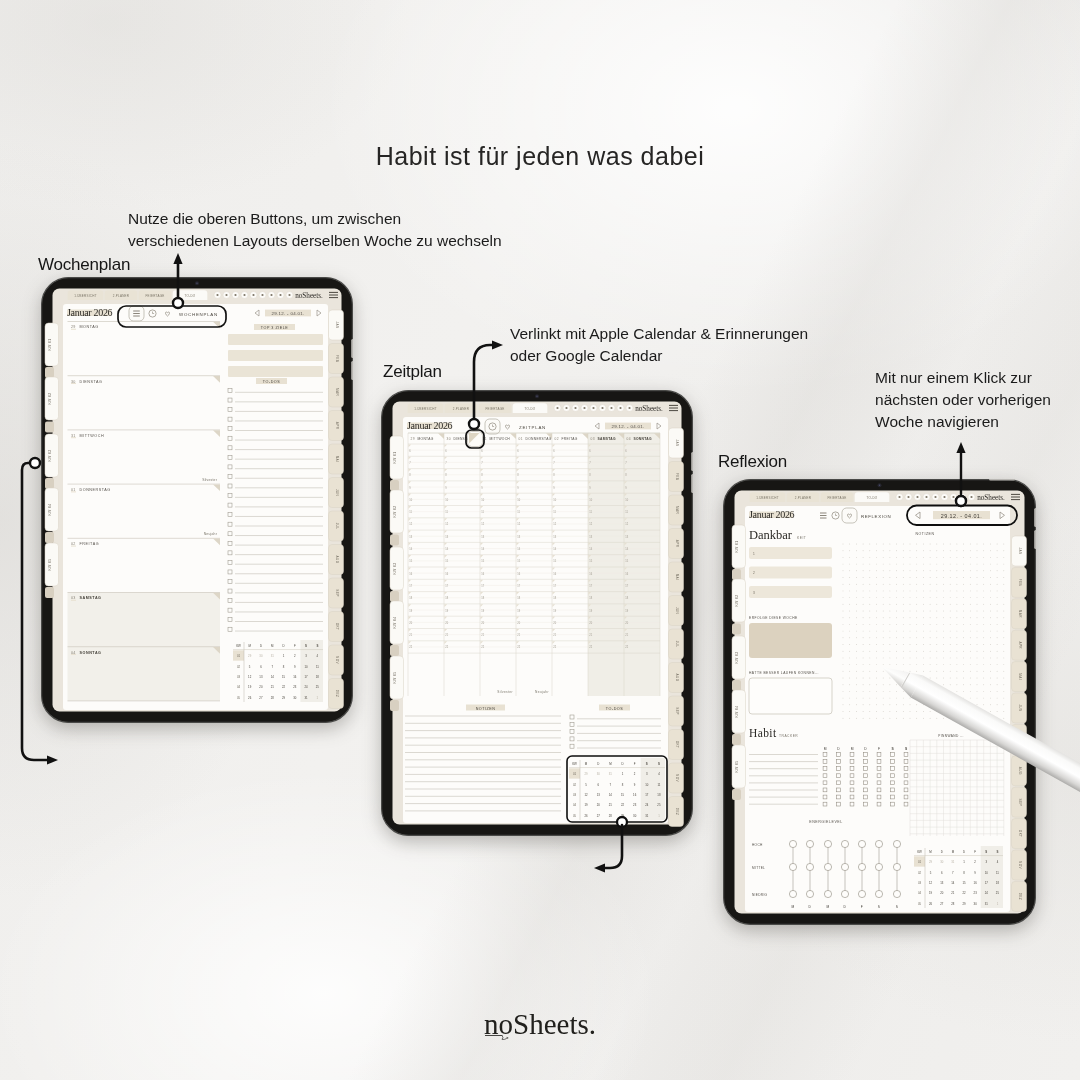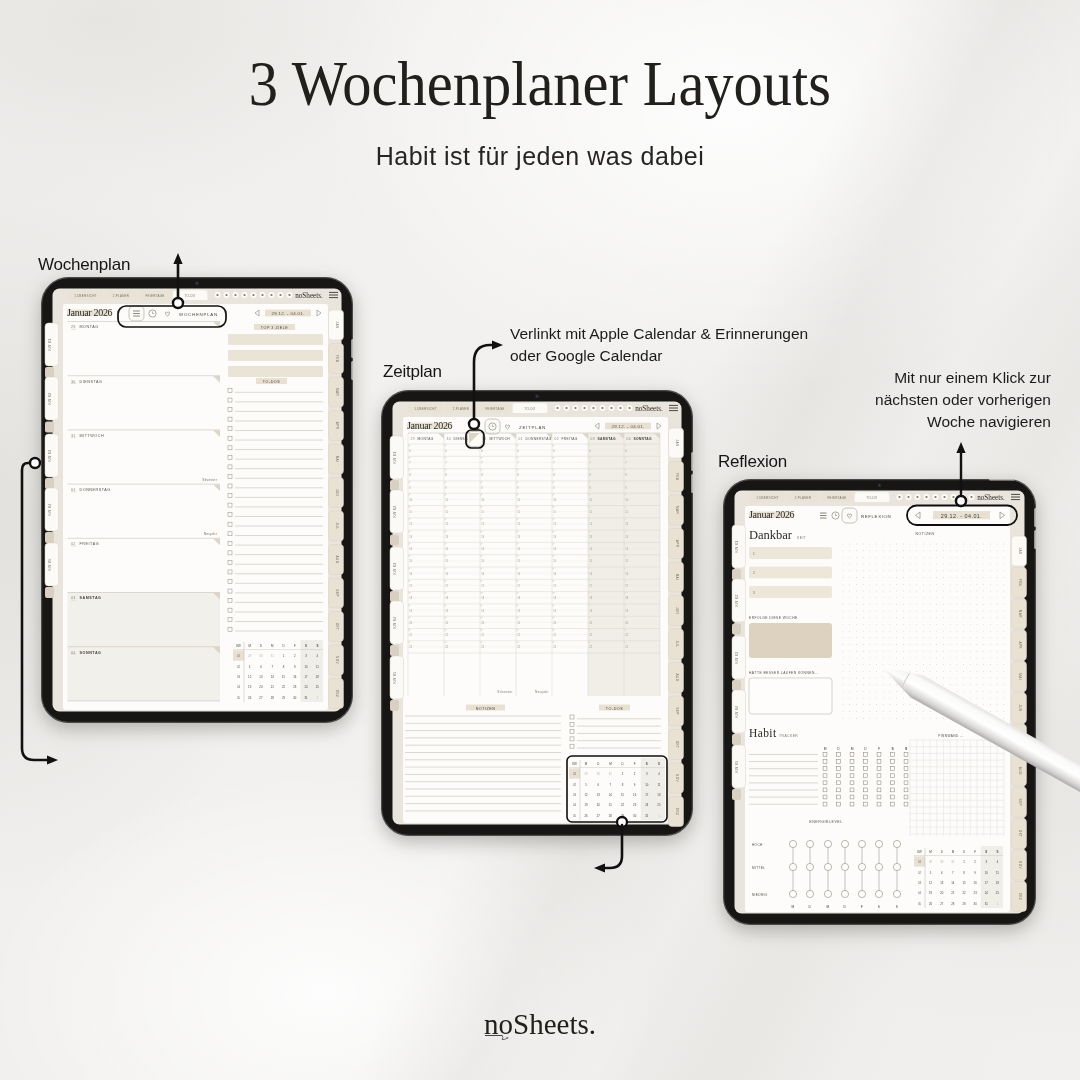--- a/index.html
+++ b/index.html
@@ -1,30 +1,30 @@
 <!DOCTYPE html>
 <html><head><meta charset="utf-8"><style>
 html,body{margin:0;padding:0}
 .page{position:relative;width:1080px;height:1080px;overflow:hidden;font-family:"Liberation Sans",sans-serif;background:linear-gradient(117deg, rgba(0,0,0,0) 55%, rgba(203,200,195,.22) 62%, rgba(0,0,0,0) 70%, rgba(206,203,198,.18) 78%, rgba(0,0,0,0) 86%),radial-gradient(55% 38% at 68% 10%, rgba(255,255,255,.9), rgba(255,255,255,0) 70%),radial-gradient(48% 32% at 30% 92%, rgba(255,255,255,.85), rgba(255,255,255,0) 65%),radial-gradient(40% 50% at 0% 48%, rgba(213,211,207,.5), rgba(213,211,207,0) 70%),radial-gradient(50% 38% at 100% 72%, rgba(220,218,214,.4), rgba(220,218,214,0) 65%),radial-gradient(45% 28% at 10% 2%, rgba(216,214,210,.38), rgba(216,214,210,0) 62%),linear-gradient(108deg, #efeeec 0%, #f2f1ef 40%, #eeedeb 70%, #f1f0ee 100%);}
 .t{position:absolute;white-space:nowrap;color:#1b1a18}
 </style></head><body>
 <div class="page">
 
-<div class="t" style="left:540px;top:48px;transform:translateX(-50%);font-family:'Liberation Serif',serif;font-size:58.5px;color:#21201d"><span style="display:inline-block;transform:scaleY(1.08);transform-origin:50% 0">3 Wochenplaner Layouts</span></div>
 
 <div class="t" style="left:540px;top:142px;transform:translateX(-50%);font-size:25px;letter-spacing:0.5px;color:#262524">Habit ist für jeden was dabei</div>
 
+<div class="t" style="left:128px;top:208px;font-size:15.5px;line-height:22px;color:#1b1b1b">Nutze die oberen Buttons, um zwischen<br>verschiedenen Layouts derselben Woche zu wechseln</div>
 
 <div class="t" style="left:38px;top:255px;font-size:17px;letter-spacing:-0.2px;color:#161616">Wochenplan</div>
 
 <div class="t" style="left:510px;top:323px;font-size:15.5px;line-height:22px;color:#1b1b1b">Verlinkt mit Apple Calendar &amp; Erinnerungen<br>oder Google Calendar</div>
 
 <div class="t" style="left:383px;top:362px;font-size:17px;letter-spacing:-0.2px;color:#161616">Zeitplan</div>
 
-<div class="t" style="left:963px;top:367px;transform:translateX(-50%);text-align:right;font-size:15.5px;line-height:22px;color:#1b1b1b">Mit nur einem Klick zur<br>nächsten oder vorherigen<br>Woche navigieren</div>
+<div class="t" style="left:963px;top:367px;transform:translateX(-50%);text-align:left;font-size:15.5px;line-height:22px;color:#1b1b1b">Mit nur einem Klick zur<br>nächsten oder vorherigen<br>Woche navigieren</div>
 
 <div class="t" style="left:718px;top:452px;font-size:17px;letter-spacing:-0.2px;color:#161616">Reflexion</div>
 
 
 
 <svg width="312" height="446" viewBox="0 0 312 446" style="position:absolute;left:41px;top:277px;filter:drop-shadow(0 6px 9px rgba(45,42,38,.3))">
 
 <rect x="0.6" y="0.6" width="310.8" height="444.8" rx="27" fill="#171614" stroke="#4a4a48" stroke-width="1.2"></rect>
 
 <rect x="310.2" y="62" width="3" height="19" rx="1.5" fill="#b9b7b3"></rect>

